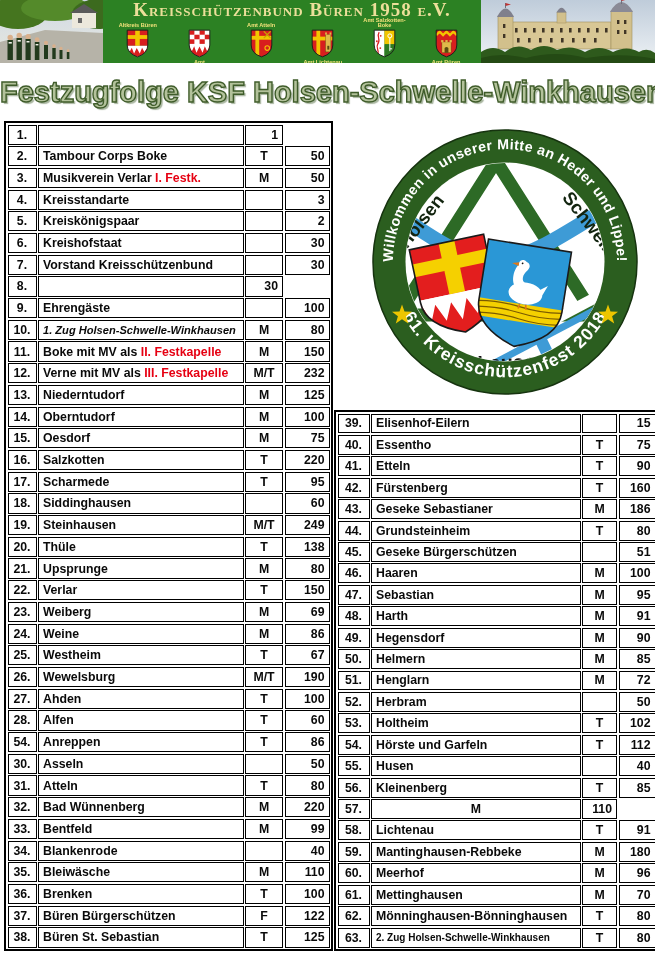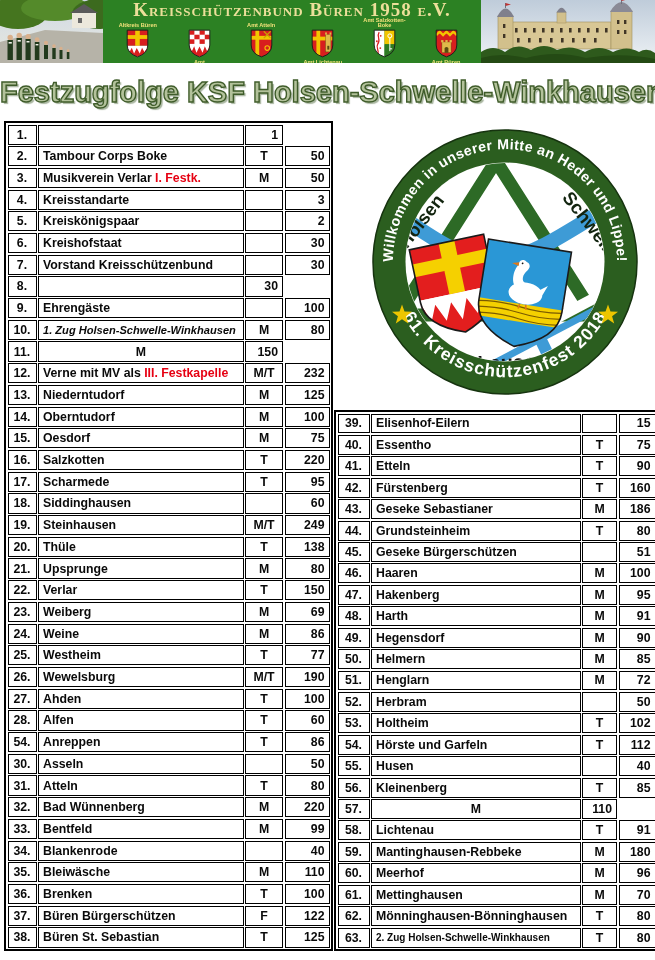--- a/index.html
+++ b/index.html
@@ -342,20 +342,21 @@
         <div class="cell count">100</div>
       </div>
       <div class="t-row">
         <div class="cell no">10.</div>
         <div class="cell name" style="font-size: 11.1px; font-style: italic;"><span>1. Zug Holsen-Schwelle-Winkhausen</span></div>
         <div class="cell type">M</div>
         <div class="cell count">80</div>
       </div>
       <div class="t-row">
         <div class="cell no">11.</div>
+        <div class="cell name"><span>Boke mit MV als </span><span class="red">II. Festkapelle</span></div>
         <div class="cell type">M</div>
         <div class="cell count">150</div>
       </div>
       <div class="t-row">
         <div class="cell no">12.</div>
         <div class="cell name"><span>Verne mit MV als </span><span class="red">III. Festkapelle</span></div>
         <div class="cell type">M/T</div>
         <div class="cell count">232</div>
       </div>
       <div class="t-row">
@@ -427,21 +428,21 @@
       <div class="t-row">
         <div class="cell no">24.</div>
         <div class="cell name"><span>Weine</span></div>
         <div class="cell type">M</div>
         <div class="cell count">86</div>
       </div>
       <div class="t-row">
         <div class="cell no">25.</div>
         <div class="cell name"><span>Westheim</span></div>
         <div class="cell type">T</div>
-        <div class="cell count">77</div>
+        <div class="cell count">67</div>
       </div>
       <div class="t-row">
         <div class="cell no">26.</div>
         <div class="cell name"><span>Wewelsburg</span></div>
         <div class="cell type">M/T</div>
         <div class="cell count">190</div>
       </div>
       <div class="t-row">
         <div class="cell no">27.</div>
         <div class="cell name"><span>Ahden</span></div>
@@ -560,21 +561,21 @@
         <div class="cell count">51</div>
       </div>
       <div class="t-row">
         <div class="cell no">46.</div>
         <div class="cell name"><span>Haaren</span></div>
         <div class="cell type">M</div>
         <div class="cell count">100</div>
       </div>
       <div class="t-row">
         <div class="cell no">47.</div>
-        <div class="cell name"><span>Hakenberg</span></div>
+        <div class="cell name"><span>Sebastian</span></div>
         <div class="cell type">M</div>
         <div class="cell count">95</div>
       </div>
       <div class="t-row">
         <div class="cell no">48.</div>
         <div class="cell name"><span>Harth</span></div>
         <div class="cell type">M</div>
         <div class="cell count">91</div>
       </div>
       <div class="t-row">

